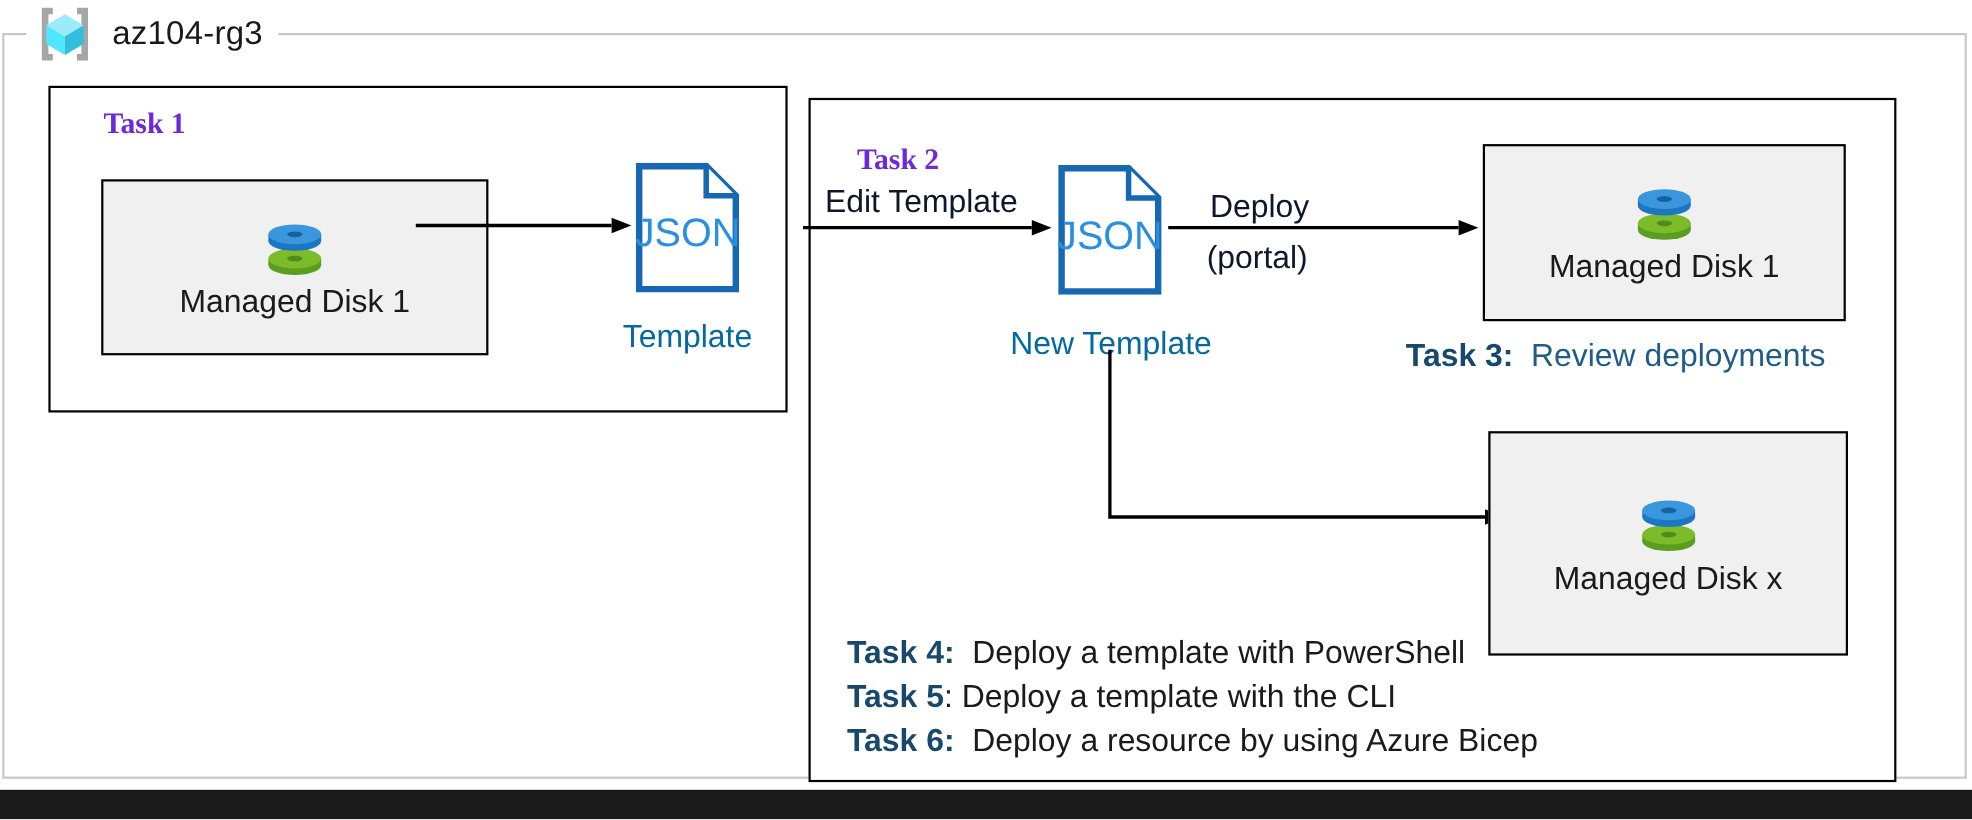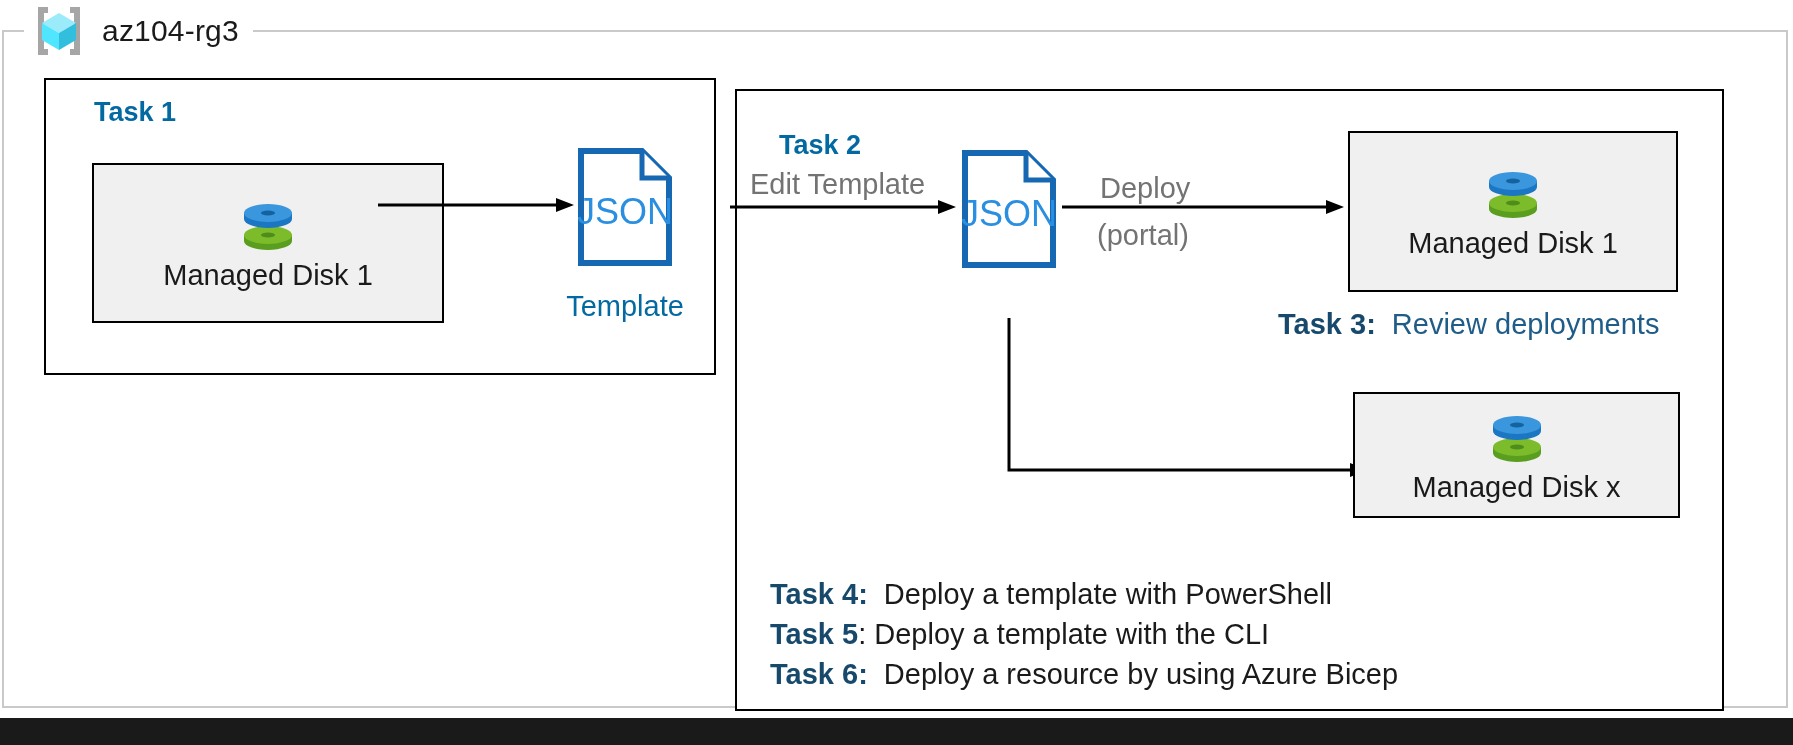--- a/index.html
+++ b/index.html
@@ -61,22 +61,23 @@
     box-sizing: border-box;
     background: #ffffff;
   }
   #panel-task1 { left: 44px;  top: 78px;  width: 672px; height: 297px; }
   #panel-task2 { left: 735px; top: 89px;  width: 989px; height: 622px; }
 
   .task-heading {
     position: absolute;
     font-size: 27px;
     font-weight: bold;
-    color: #0369a1;
-    white-space: nowrap;
+    color: #6d28d9;
+    white-space: nowrap;
+    font-family: Liberation Serif, serif;
   }
 
   
   .res-box {
     position: absolute;
     background: #f0f0f0;
     border: 2px solid #000000;
     box-sizing: border-box;
     display: flex;
     flex-direction: column;
@@ -104,21 +105,21 @@
     text-align: center;
   }
 
   
   .conn { position: absolute; }
   .conn svg { display: block; overflow: visible; }
 
   .conn-label {
     position: absolute;
     font-size: 29px;
-    color: #737373;
+    color: #0f172a;
     white-space: nowrap;
   }
 
   
   .task-note {
     position: absolute;
     font-size: 29px;
     color: #1a1a1a;
     white-space: nowrap;
   }
@@ -213,20 +214,21 @@
     </svg>
   </div>
 
   <div class="tmpl" style="left:962px; top:150px;">
     <svg width="94" height="118" viewBox="0 0 94 118">
       <path d="M3 3 L64 3 L91 30 L91 115 L3 115 Z" fill="#ffffff" stroke="#1668b3" stroke-width="6"></path>
       <path d="M64 3 L64 30 L91 30" fill="#ffffff" stroke="#1668b3" stroke-width="5"></path>
       <text x="47" y="76" font-family="Liberation Sans, sans-serif" font-size="36" fill="#2a8fe0" text-anchor="middle">JSON</text>
     </svg>
   </div>
+  <div class="tmpl-caption" style="left:890px; top:297px; width:240px;">New Template</div>
 
   <div class="conn-label" style="left:1100px; top:172px;">Deploy</div>
   <div class="conn-label" style="left:1097px; top:219px;">(portal)</div>
   <div class="conn" style="left:1062px; top:197px;">
     <svg width="286" height="20" viewBox="0 0 286 20">
       <line x1="0" y1="10" x2="264" y2="10" stroke="#000000" stroke-width="3"></line>
       <polygon points="264,3 282,10 264,17" fill="#000000"></polygon>
     </svg>
   </div>
 
@@ -251,21 +253,21 @@
     <span class="body">Review deployments</span>
   </div>
 
   <div class="conn" style="left:1006px; top:318px;">
     <svg width="368" height="166" viewBox="0 0 368 166">
       <path d="M3 0 L3 152 L344 152" fill="none" stroke="#000000" stroke-width="3"></path>
       <polygon points="344,145 362,152 344,159" fill="#000000"></polygon>
     </svg>
   </div>
 
-  <div class="res-box" style="left:1353px; top:392px; width:327px; height:126px;">
+  <div class="res-box" style="left:1353px; top:392px; width:327px; height:204px;">
     <span>
       <svg class="disk-icon" viewBox="0 0 62 60">
         <ellipse cx="31" cy="46" rx="24" ry="9" fill="#5a9e20"></ellipse>
         <rect x="7" y="40" width="48" height="6" fill="#5a9e20"></rect>
         <ellipse cx="31" cy="40" rx="24" ry="9" fill="#7cbb29"></ellipse>
         <ellipse cx="31" cy="40" rx="7" ry="2.6" fill="#4f8c1b"></ellipse>
         <ellipse cx="31" cy="24" rx="24" ry="9" fill="#1b77c4"></ellipse>
         <rect x="7" y="18" width="48" height="6" fill="#1b77c4"></rect>
         <ellipse cx="31" cy="18" rx="24" ry="9" fill="#3a96dd"></ellipse>
         <ellipse cx="31" cy="18" rx="7" ry="2.6" fill="#14639f"></ellipse>

